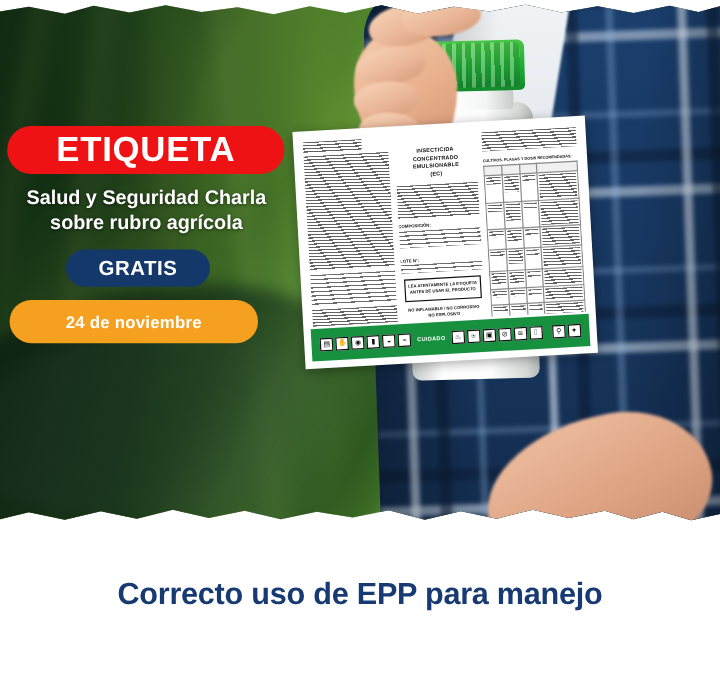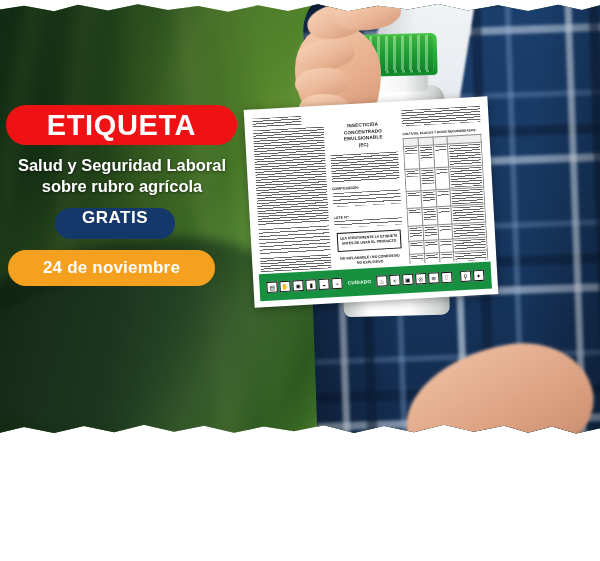--- a/index.html
+++ b/index.html
@@ -268,40 +268,40 @@
     line-height: 1.30;
     text-shadow: 0 1px 3px rgba(0,0,0,.55);
   }
 
   .badge-gratis {
     position: absolute;
     left: 55px; top: 208px;
     width: 120px; height: 31px;
     background: #15386b;
     border-radius: 16px;
-    display: flex; justify-content: center;
+    display: flex; align-items: center; justify-content: center;
   }
   .badge-gratis span {
     color: #ffffff;
     font-size: 17px;
     font-weight: 700;
     letter-spacing: .5px;
   }
 
   .badge-fecha {
     position: absolute;
     left: 8px; top: 250px;
     width: 207px; height: 36px;
     background: #f5a01e;
     border-radius: 18px;
     display: flex; align-items: center; justify-content: center;
   }
   .badge-fecha span {
     color: #ffffff;
-    font-size: 17px;
+    font-size: 14px;
     font-weight: 700;
     letter-spacing: .2px;
   }
 
   
   .label-sheet {
     position: absolute;
     left: 249px; top: 103px;
     width: 244px; height: 198px;
     background: #ffffff;
@@ -649,32 +649,32 @@
         <span class="picto">⚲</span>
         <span class="picto">✦</span>
       </div>
     </div>
 
     <div class="badge-seminario">
       <span>ETIQUETA</span>
     </div>
 
     <div class="subtitle">
-      <span>Salud y Seguridad Laboral</span><br>
+      <span>Salud y Seguridad Charla</span><br>
       <span>sobre rubro agrícola</span>
     </div>
 
     <div class="badge-gratis">
       <span>GRATIS</span>
     </div>
 
     <div class="badge-fecha">
       <span>24 de noviembre</span>
     </div>
 
   </div>
 
   <div class="caption">
     <br>
-    <br>
+    <span>Correcto uso de EPP para manejo</span><br>
   </div>
 
 </div>
 
 </body></html>

